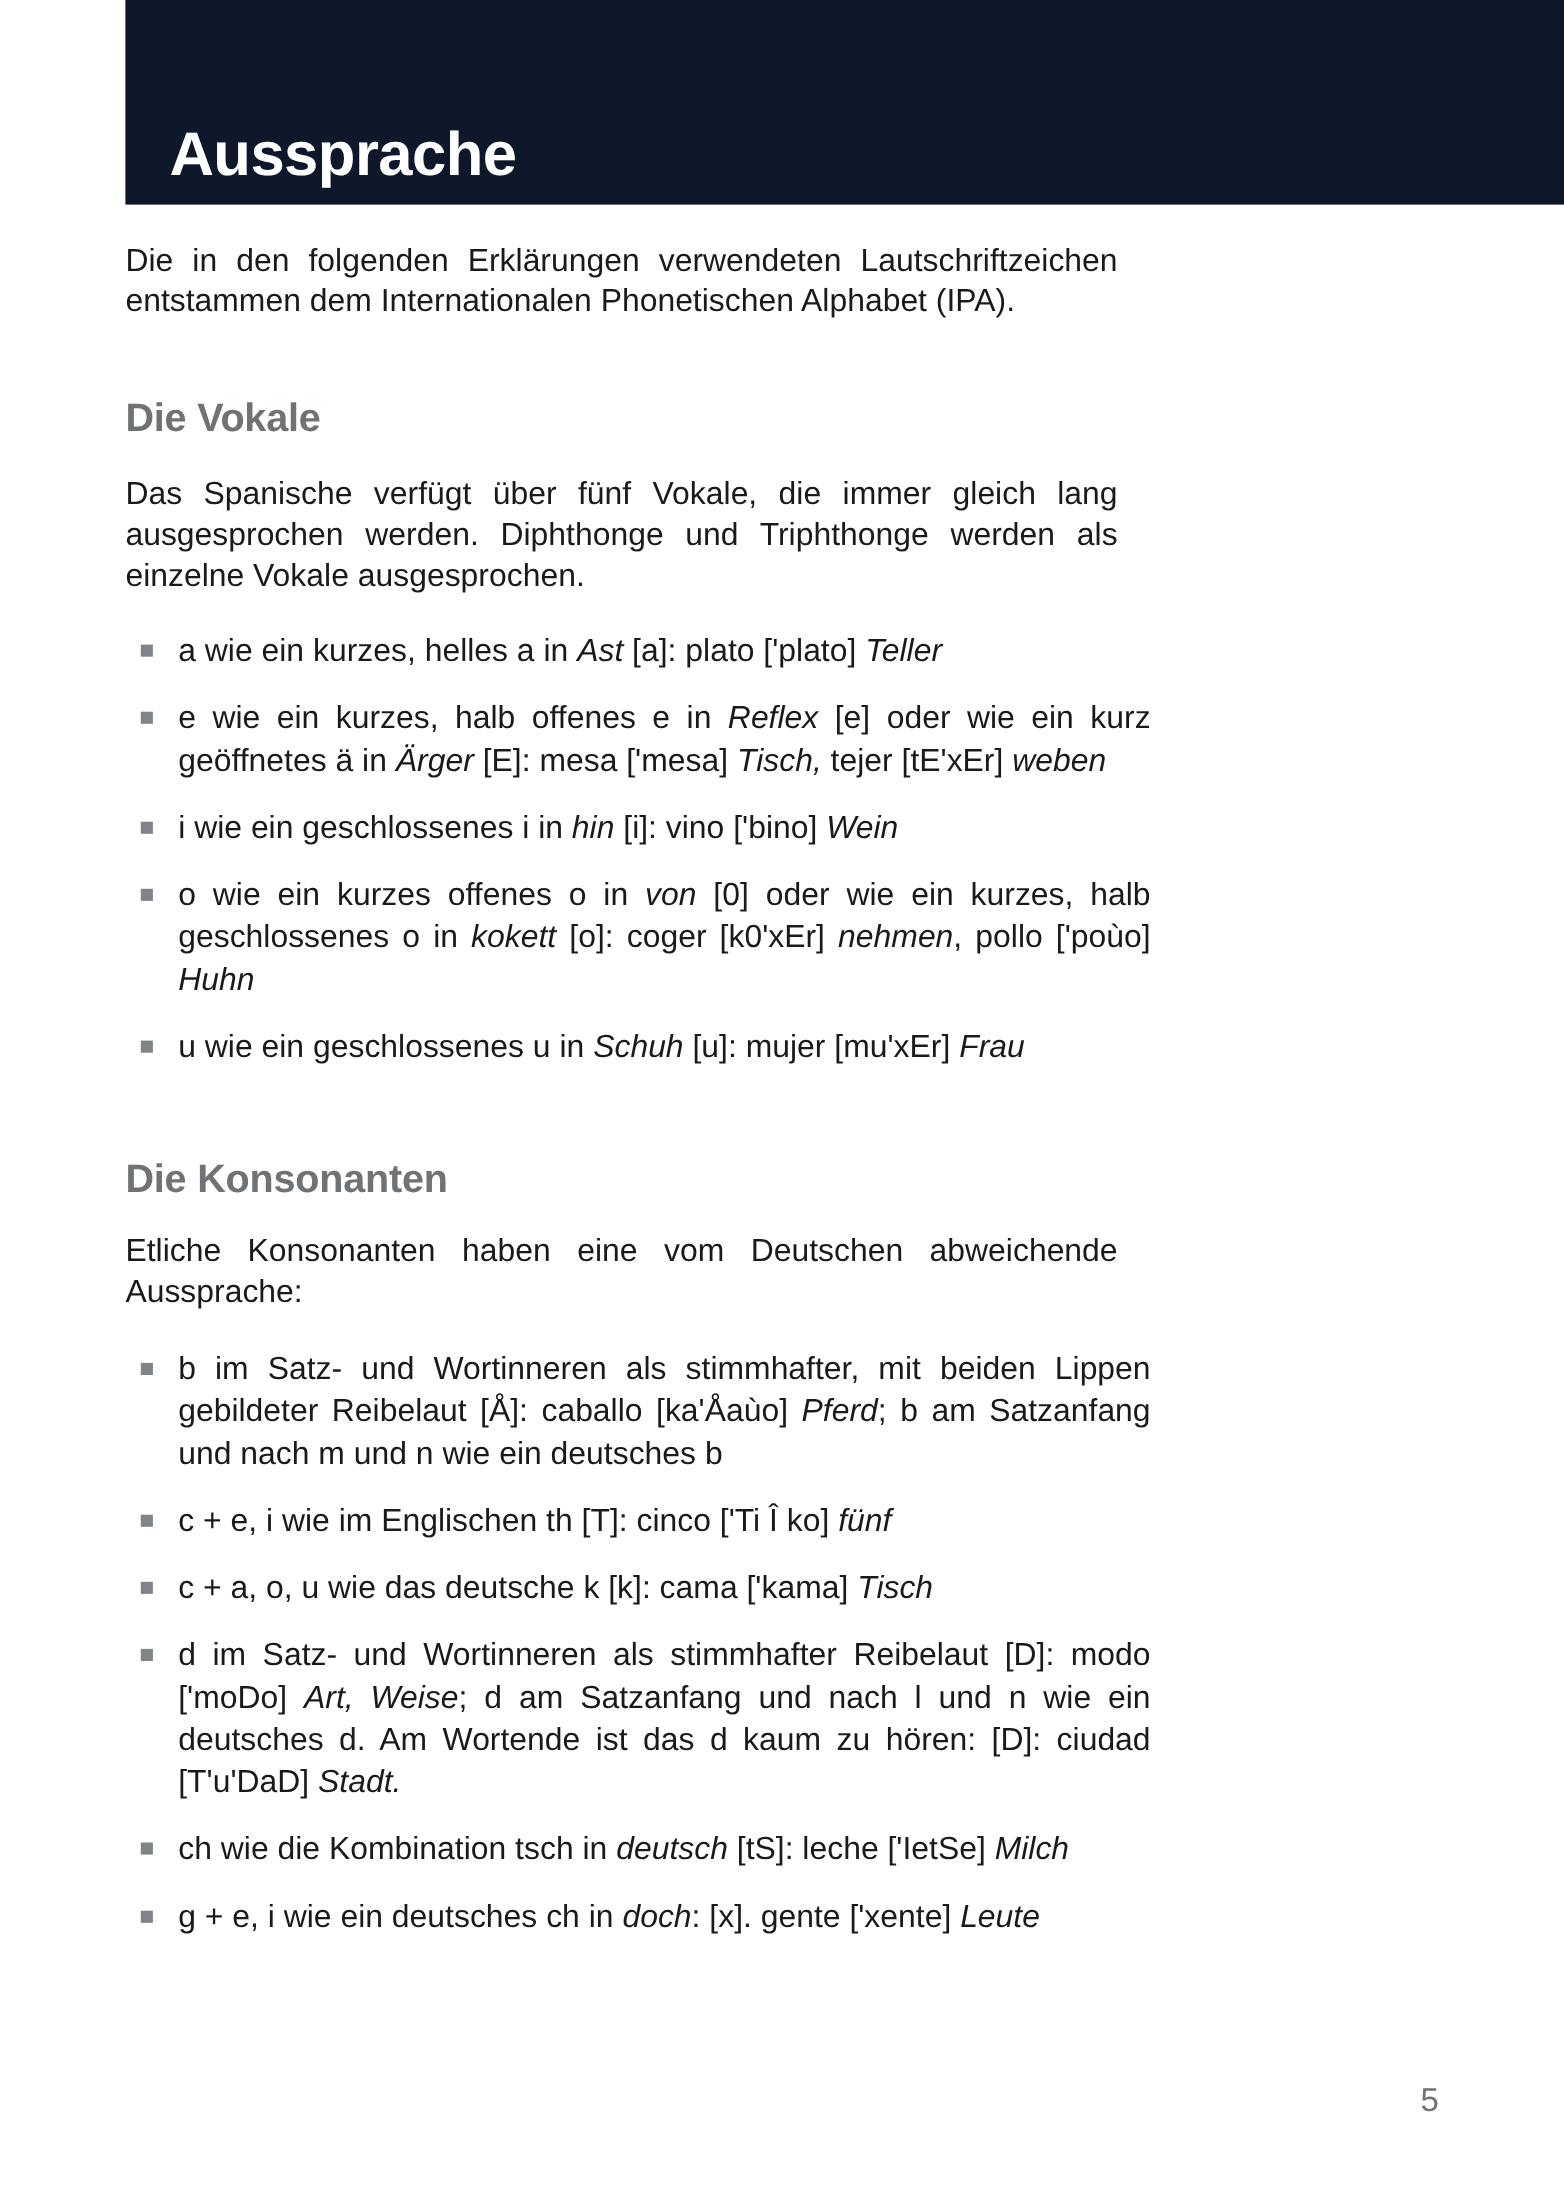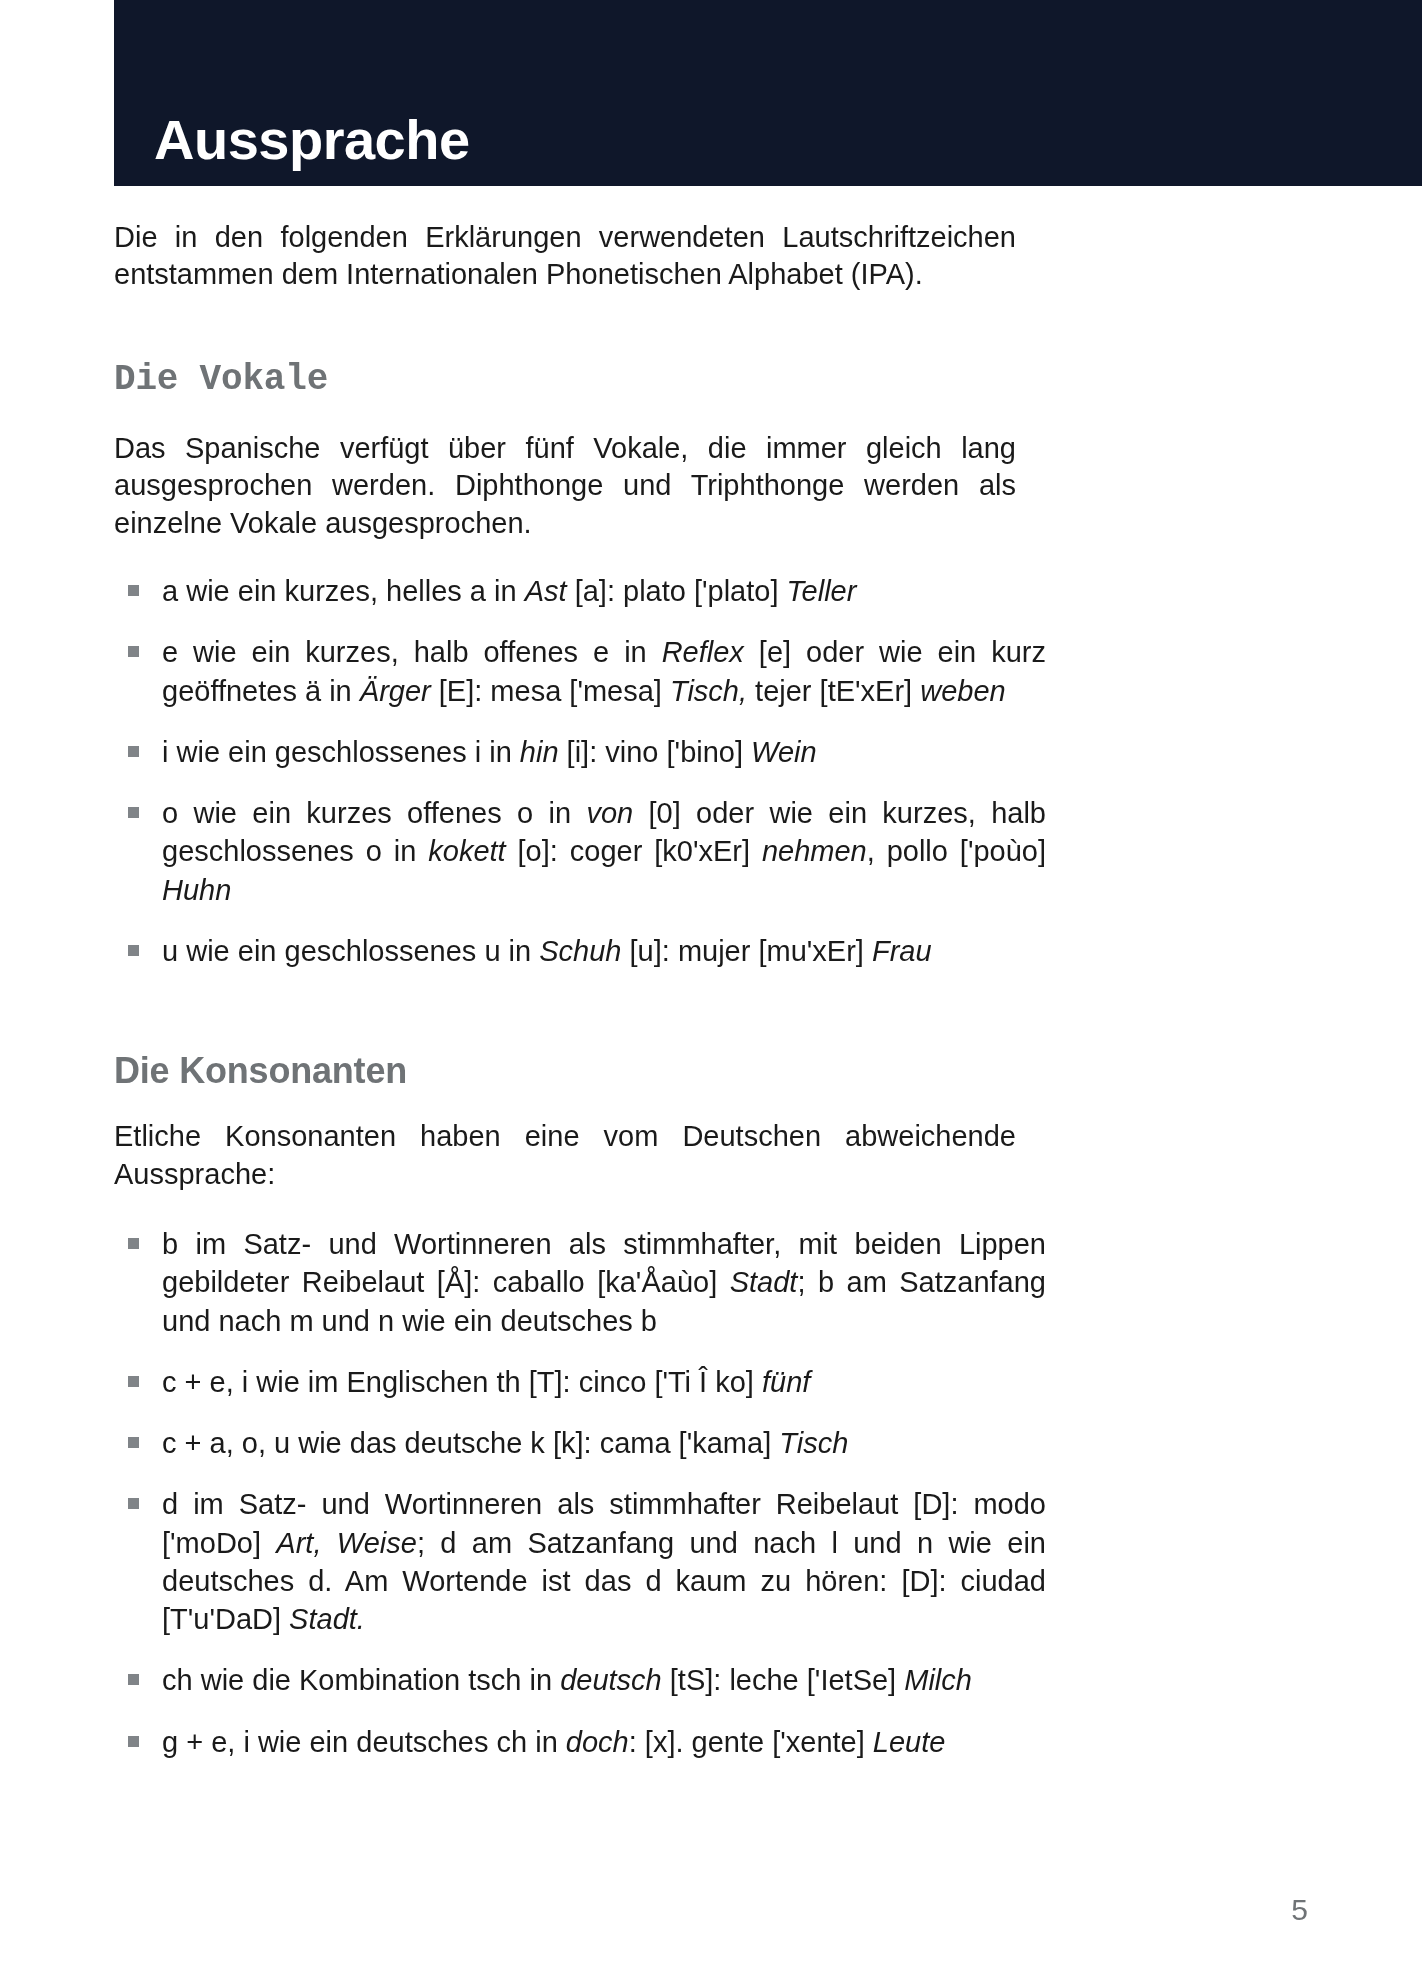--- a/index.html
+++ b/index.html
@@ -55,21 +55,21 @@
   }
   .intro-para { padding-top: 33px; }
 
   .section-heading {
     font-size: 36px;
     font-weight: bold;
     color: #6f7376;
     margin: 0;
     letter-spacing: -0.2px;
   }
-  #heading-vokale     { padding-top: 65px; padding-bottom: 30px; font-family: Liberation Mono, monospace; }
+  #heading-vokale     { padding-top: 65px; padding-bottom: 30px; }
   #heading-konsonanten{ padding-top: 68px; padding-bottom: 26px; }
 
   
   .bullet-list {
     list-style: none;
     margin: 12px;
     padding: 0;
     width: 920px;
   }
   .bullet-list.vokale  { margin-top: 30px; }
@@ -142,21 +142,21 @@
       <span class="bullet-marker"></span>
       <span class="bullet-text">u wie ein geschlossenes u in <i>Schuh</i> [u]: mujer [mu'xEr] <i>Frau</i></span>
     </li>
   </ul>
 
   <h2 class="section-heading" id="heading-konsonanten">Die Konsonanten</h2>
   <p class="section-para">Etliche Konsonanten haben eine vom Deutschen abweichende Aussprache:</p>
   <ul class="bullet-list konsonanten">
     <li class="bullet-item">
       <span class="bullet-marker"></span>
-      <span class="bullet-text">b im Satz- und Wortinneren als stimmhafter, mit beiden Lippen gebildeter Reibelaut [Å]: caballo [ka'Åaùo] <i>Stadt</i>; b am Satzanfang und nach m und n wie ein deutsches b</span>
+      <span class="bullet-text">b im Satz- und Wortinneren als stimmhafter, mit beiden Lippen gebildeter Reibelaut [Å]: caballo [ka'Åaùo] <i>Pferd</i>; b am Satzanfang und nach m und n wie ein deutsches b</span>
     </li>
     <li class="bullet-item">
       <span class="bullet-marker"></span>
       <span class="bullet-text">c + e, i wie im Englischen th [T]: cinco ['Ti Î ko] <i>fünf</i></span>
     </li>
     <li class="bullet-item">
       <span class="bullet-marker"></span>
       <span class="bullet-text">c + a, o, u wie das deutsche k [k]: cama ['kama] <i>Tisch</i></span>
     </li>
     <li class="bullet-item">

